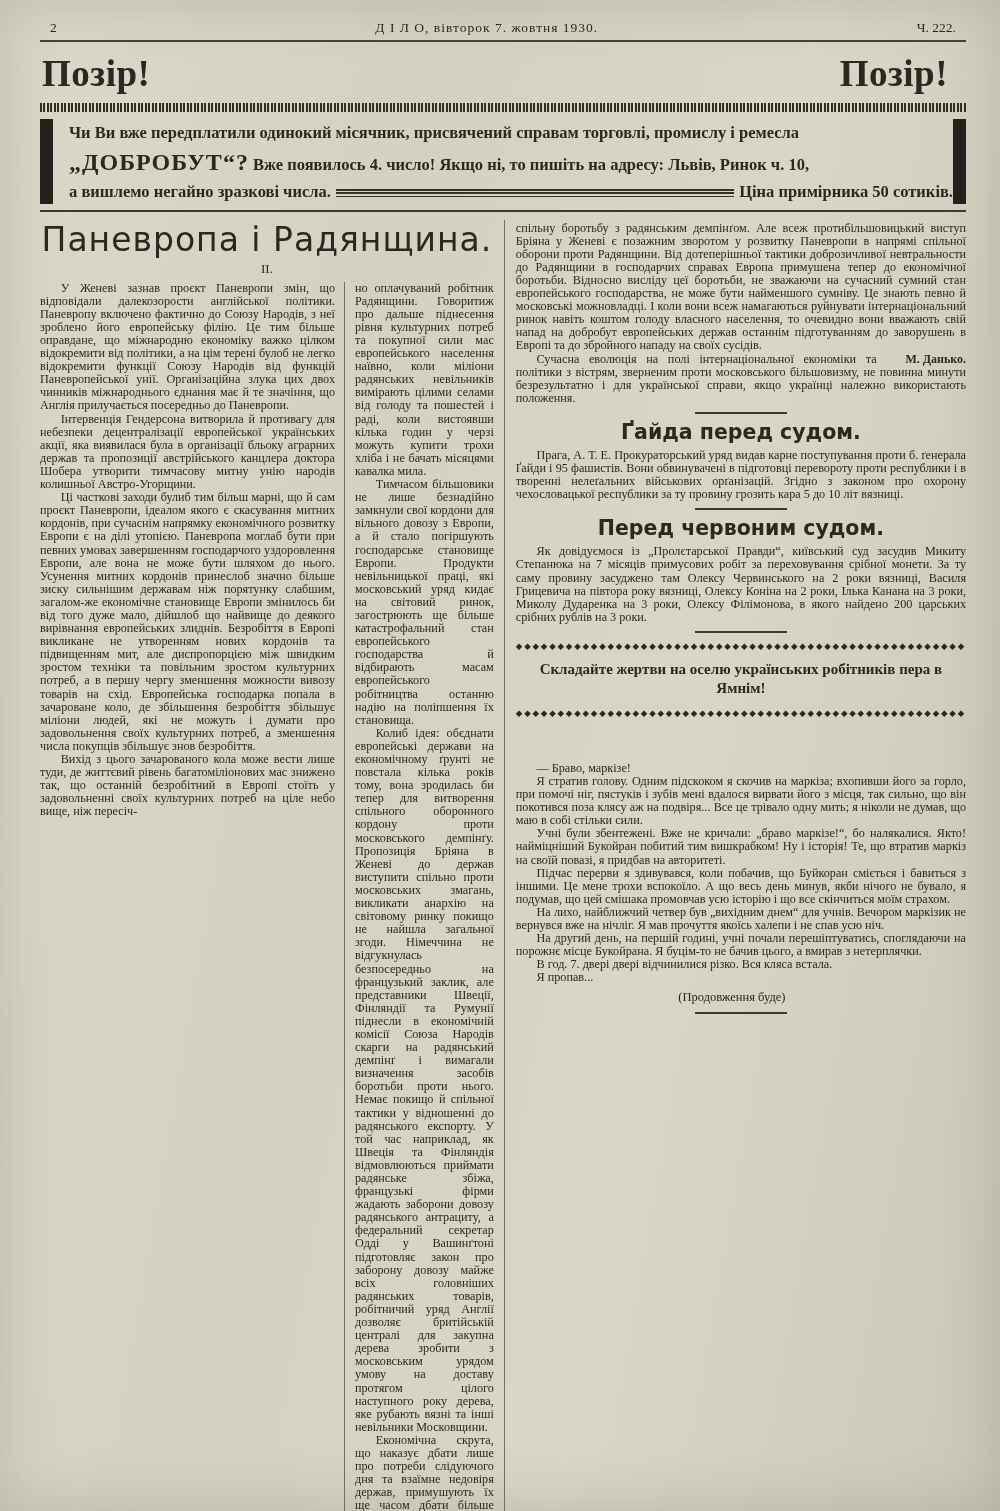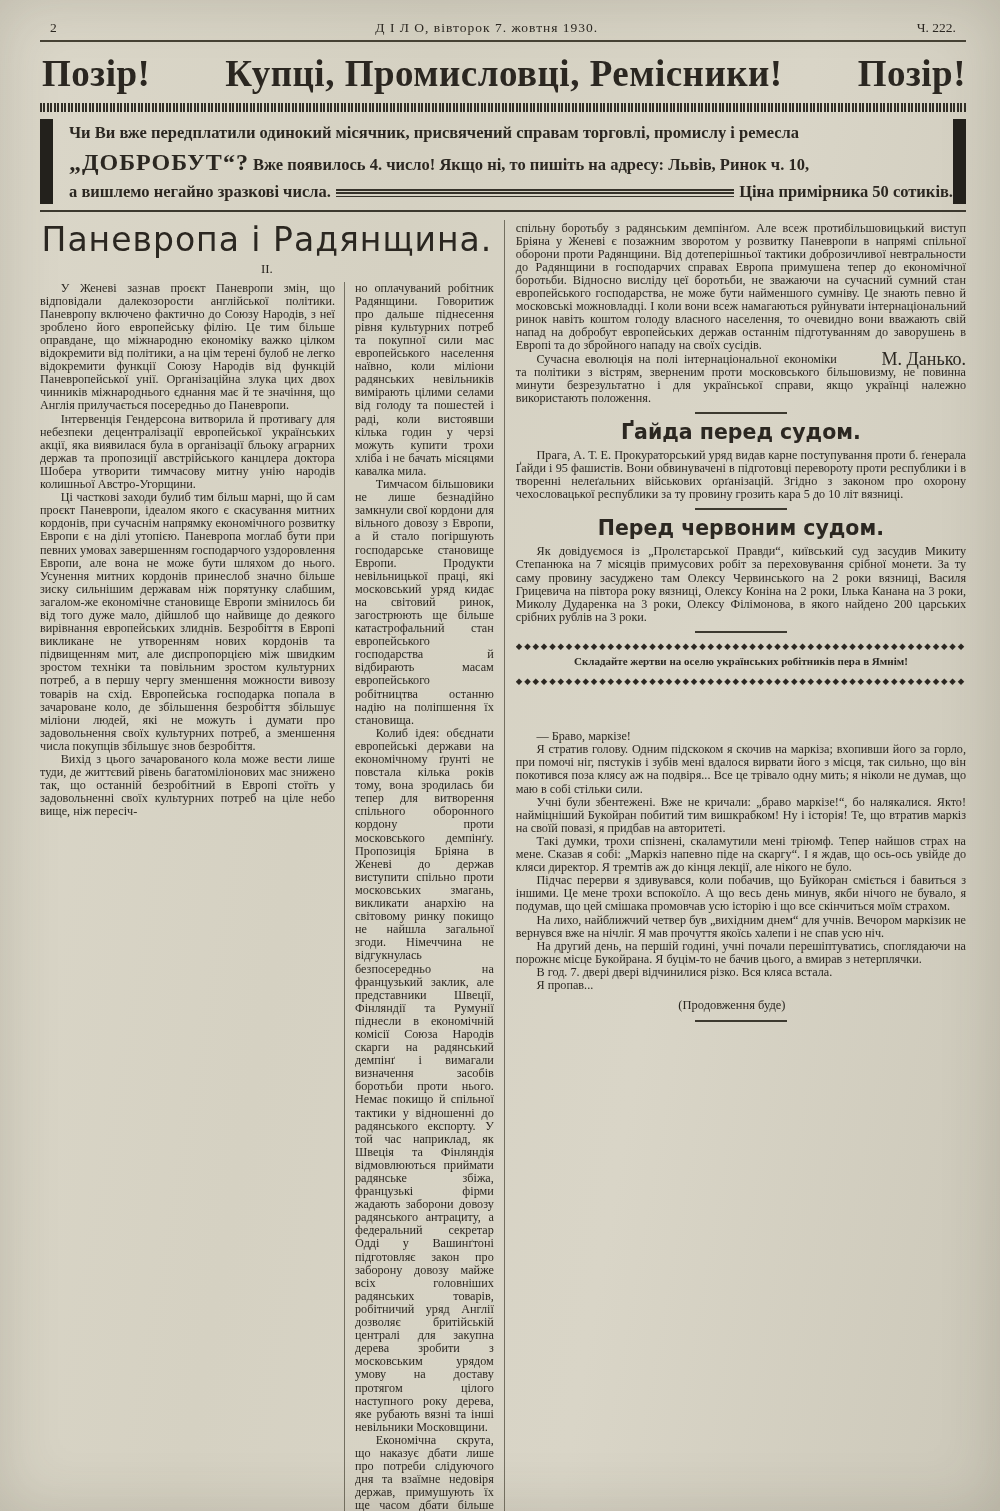--- a/index.html
+++ b/index.html
@@ -9,21 +9,21 @@
     background:linear-gradient(100deg,#dbd7c9 0%,#d5d1c2 35%,#d9d5c7 65%,#ccc8b9 100%);
     box-shadow:inset 0 0 60px rgba(60,55,40,.18);
     font-family:"Liberation Serif", serif; color:#2b2721; overflow:hidden;
   }
   
   .masthead { display:flex; justify-content:space-between; align-items:baseline;
     font-size:13.5px; padding:0 10px 4px 10px; border-bottom:2px solid #454134; }
   .masthead .mid { letter-spacing:1px; }
   
   .banner { display:flex; justify-content:space-between; align-items:baseline;
-    font-weight:bold; font-size:37px; letter-spacing:.5px; margin:10px 0 8px 2px; }
+    font-weight:bold; font-size:37px; letter-spacing:.5px; margin:10px 18px 8px 2px; }
   .hatch { height:9px; background:repeating-linear-gradient(90deg,#312e26 0 1.7px,rgba(0,0,0,0) 1.7px 3.5px); }
   
   .adbox { display:flex; align-items:stretch; padding:7px 0 6px 0; border-bottom:2px solid #3c392f; }
   .adbar { width:13px; background:#23211c; }
   .adtext { flex:1; padding:2px 0 0 16px; font-weight:bold; font-size:16.5px; line-height:1.45; }
   .adtext .big { font-size:24px; letter-spacing:1px; }
   .adline3 { display:flex; align-items:center; gap:5px; }
   .addiv { flex:1; height:9px; margin-top:2px;
     background:repeating-linear-gradient(0deg,#35322a 0 1.3px,rgba(0,0,0,0) 1.3px 3.2px); }
   
@@ -32,45 +32,44 @@
   .rightcol { flex:1; border-left:1px solid #726e5f; margin-left:10px; padding:2px 0 0 11px; }
   .art-title { text-align:center; font-family:"DejaVu Sans", sans-serif; font-weight:normal;
     font-size:33px; letter-spacing:1px; margin:0 0 2px 0; }
   .art-part { text-align:center; font-size:13px; margin-bottom:5px; }
   .twocol { display:flex; }
   .c1 { width:295px; }
   .c2 { flex:1; border-left:1px solid #726e5f; margin-left:9px; padding-left:10px; }
   p { margin:0; text-indent:1.7em; text-align:justify; font-size:12.2px; line-height:13.1px; }
   p.cont { text-indent:0; }
   p.dlg { text-indent:1.7em;margin-top:44px; }
-  .sig { float:right; font-weight:normal; font-size:18px; padding-left:24px; }
+  .sig { float:right; font-weight:bold; font-size:12px; padding-left:8px; }
   .rule-mid { width:92px; border-top:2px solid #3c392f; margin:7px auto 6px auto; }
   h3.sec { text-align:center; font-family:"DejaVu Sans", sans-serif; font-weight:bold;
     font-size:20.5px; margin:2px 0 5px 0; }
   .diamonds { white-space:nowrap; overflow:hidden; text-align:center;
     font-size:8.5px; letter-spacing:1.8px; line-height:10px; margin:8px 0 2px 0; color:#2b2721; }
   .diamonds::before { content:"◆◆◆◆◆◆◆◆◆◆◆◆◆◆◆◆◆◆◆◆◆◆◆◆◆◆◆◆◆◆◆◆◆◆◆◆◆◆◆◆◆◆◆◆◆◆◆◆◆◆◆◆◆◆"; }
-  .appeal { font-weight:bold; text-align:center; font-size:11px; line-height:1.3; margin:3px 6px; }
+  .appeal { font-weight:bold; text-align:center; font-size:15px; line-height:1.3; margin:9px 6px; }
   .feu3 { margin-top:16px; }
   .continuation { text-align:center; font-size:12.5px; padding-right:18px; margin-top:6px; }
 </style>
 </head>
 <body>
 
 <div class="page">
 
   <div class="masthead">
     <span>2</span>
     <span class="mid">Д І Л О,  вівторок 7. жовтня 1930.</span>
     <span>Ч. 222.</span>
   </div>
 
   <div class="banner">
     <span>Позір!</span>
-    <span>Купці, Промисловці, Ремісники!</span>
     <span>Позір!</span>
   </div>
 
   <div class="hatch"></div>
 
   <div class="adbox">
     <div class="adbar"></div>
     <div class="adtext">
       <div>Чи Ви вже передплатили одинокий місячник, присвячений справам торговлі, промислу і ремесла</div>
       <div>
@@ -125,21 +124,20 @@
 
       <div class="rule-mid"></div>
       <div class="diamonds"></div>
       <div class="appeal">Складайте жертви на оселю українських робітників пера в Ямнім!</div>
       <div class="diamonds"></div>
 
       <div class="feu3">
         <p class="dlg">— Браво, маркізе!</p>
         <p>Я стратив голову. Одним підскоком я скочив на маркіза; вхопивши його за горло, при помочі ніг, пястуків і зубів мені вдалося вирвати його з місця, так сильно, що він покотився поза клясу аж на подвіря... Все це трівало одну мить; я ніколи не думав, що маю в собі стільки сили.</p>
         <p>Учні були збентежені. Вже не кричали: „браво маркізе!“, бо налякалися. Якто! найміцніший Букойран побитий тим вишкрабком! Ну і історія! Те, що втратив маркіз на своїй повазі, я придбав на авторитеті.</p>
-        <p>Такі думки, трохи спізнені, скаламутили мені тріюмф. Тепер найшов страх на мене. Сказав я собі: „Маркіз напевно піде на скаргу“. І я ждав, що ось-ось увійде до кляси директор. Я тремтів аж до кінця лекції, але нікого не було.</p>
         <p>Підчас перерви я здивувався, коли побачив, що Буйкоран сміється і бавиться з іншими. Це мене трохи вспокоїло. А що весь день минув, якби нічого не бувало, я подумав, що цей смішака промовчав усю історію і що все скінчиться моїм страхом.</p>
         <p>На лихо, найближчий четвер був „вихідним днем“ для учнів. Вечором маркізик не вернувся вже на нічліг. Я мав прочуття якоїсь халепи і не спав усю ніч.</p>
         <p>На другий день, на першій годині, учні почали перешіптуватись, споглядаючи на порожнє місце Букойрана. Я буцім-то не бачив цього, а вмирав з нетерплячки.</p>
         <p>В год. 7. двері двері відчинилися різко. Вся кляса встала.</p>
         <p>Я пропав...</p>
         <div class="continuation">(Продовження буде)</div>
         <div class="rule-mid"></div>
       </div>
     </div>
 

